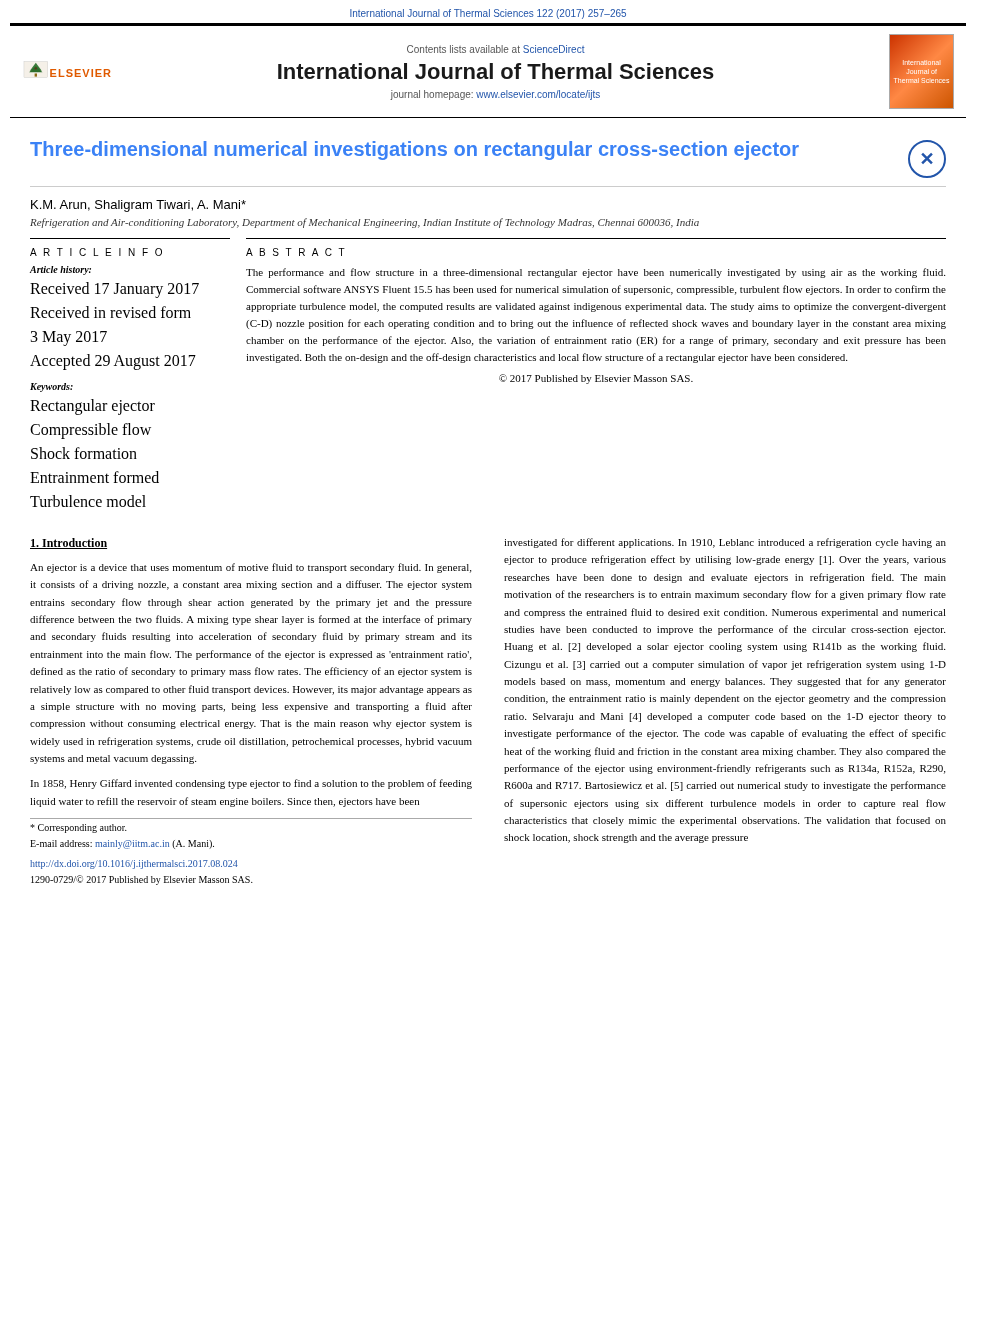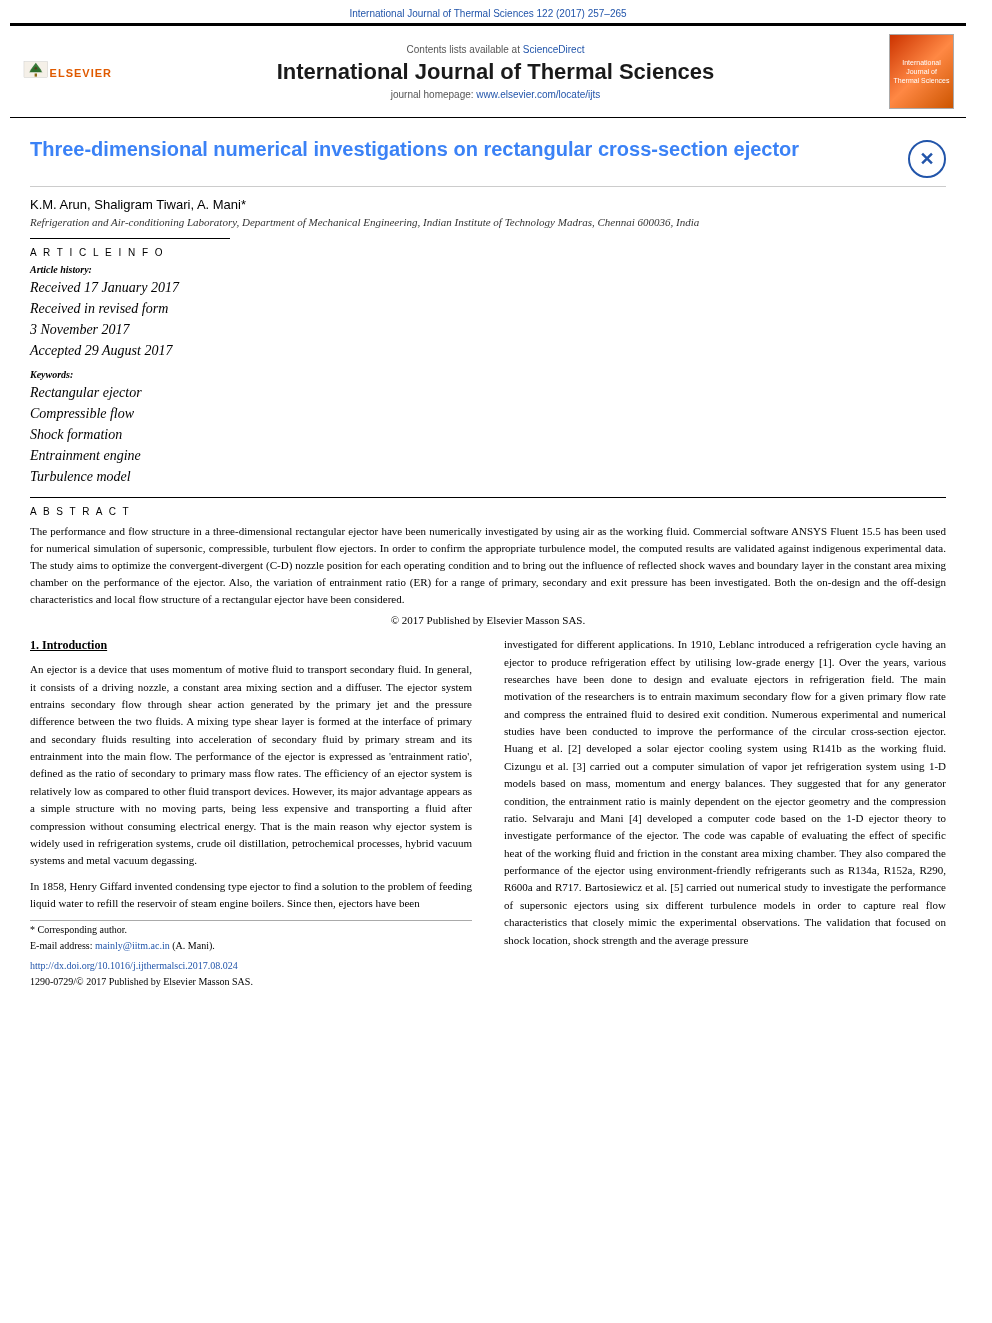--- a/index.html
+++ b/index.html
@@ -173,22 +173,22 @@
     .affiliation-line {
       font-size: 11px;
       font-style: italic;
       color: #333;
       margin-bottom: 10px;
     }
 
     
     .two-col {
       display: flex;
+      gap: 16px;
       margin-bottom: 10px;
-      flex-direction: column;
     }
 
     .left-col {
       width: 200px;
       flex-shrink: 0;
     }
 
     .right-col {
       flex: 1;
     }
@@ -216,24 +216,23 @@
 
     .info-subtitle {
       font-size: 10px;
       font-style: italic;
       font-weight: bold;
       color: #000;
       margin-bottom: 2px;
     }
 
     .info-text {
-      font-size: 14px;
+      font-size: 16px;
       color: #000;
       line-height: 1.5;
-      font-style: italic;
     }
 
     
     .abstract-box {
       border-top: 1px solid #000;
       padding-top: 8px;
     }
 
     .abstract-text {
       font-size: 11px;
@@ -367,30 +366,30 @@
     <div class="two-col">
 
       <div class="left-col">
         <div class="article-info-box">
           <div class="section-label">A R T I C L E   I N F O</div>
 
           <div class="info-subsection">
             <div class="info-subtitle">Article history:</div>
             <div class="info-text">Received 17 January 2017</div>
             <div class="info-text">Received in revised form</div>
-            <div class="info-text">3 November 2017</div>
+            <div class="info-text">3 May 2017</div>
             <div class="info-text">Accepted 29 August 2017</div>
           </div>
 
           <div class="info-subsection">
             <div class="info-subtitle">Keywords:</div>
             <div class="info-text">Rectangular ejector</div>
             <div class="info-text">Compressible flow</div>
             <div class="info-text">Shock formation</div>
-            <div class="info-text">Entrainment engine</div>
+            <div class="info-text">Entrainment formed</div>
             <div class="info-text">Turbulence model</div>
           </div>
         </div>
       </div>
 
       <div class="right-col">
         <div class="abstract-box">
           <div class="section-label">A B S T R A C T</div>
           <div class="abstract-text">The performance and flow structure in a three-dimensional rectangular ejector have been numerically investigated by using air as the working fluid. Commercial software ANSYS Fluent 15.5 has been used for numerical simulation of supersonic, compressible, turbulent flow ejectors. In order to confirm the appropriate turbulence model, the computed results are validated against indigenous experimental data. The study aims to optimize the convergent-divergent (C-D) nozzle position for each operating condition and to bring out the influence of reflected shock waves and boundary layer in the constant area mixing chamber on the performance of the ejector. Also, the variation of entrainment ratio (ER) for a range of primary, secondary and exit pressure has been investigated. Both the on-design and the off-design characteristics and local flow structure of a rectangular ejector have been considered.</div>
           <div class="copyright-line">© 2017 Published by Elsevier Masson SAS.</div>

